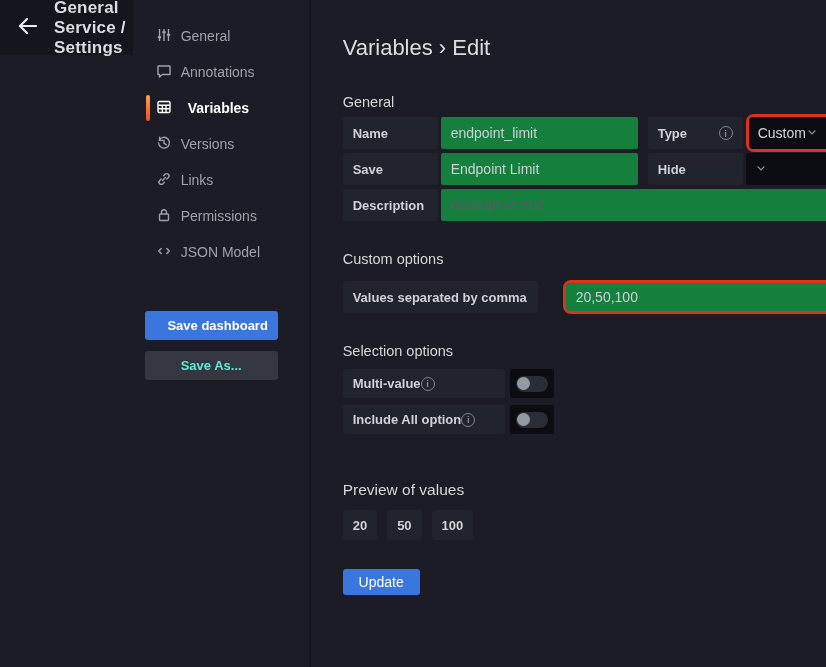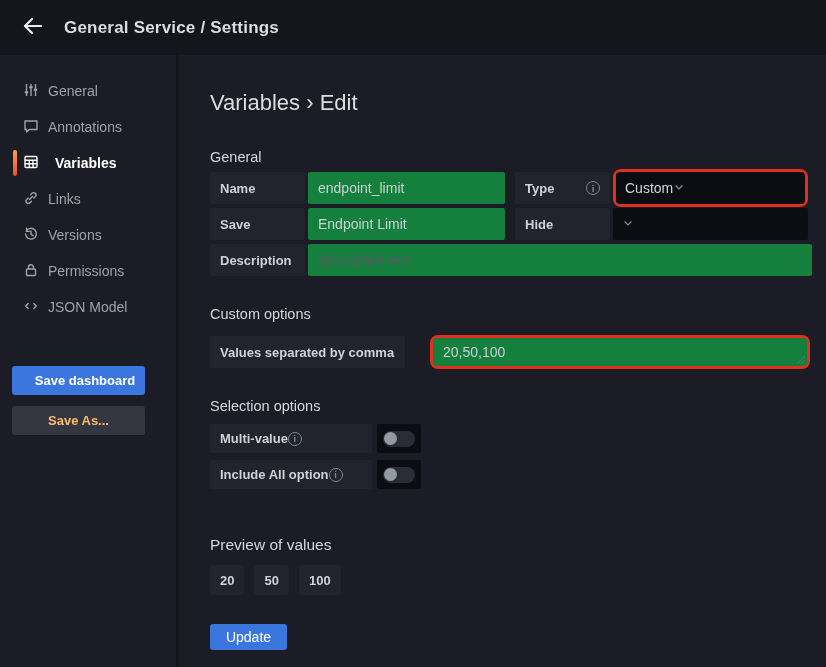--- a/index.html
+++ b/index.html
@@ -1,34 +1,34 @@
 <!DOCTYPE html>
 <html><head>
 <meta charset="utf-8">
 <style>
   * { margin:0; padding:0; box-sizing:border-box; }
   html,body { width:826px; height:667px; background:#1b1c25; font-family:"Liberation Sans", sans-serif; overflow:hidden; }
-  .screen { width:826px; height:667px; display:flex; flex-direction:column; }
+  .screen { width:826px; height:667px; display:flex; flex-direction:row; }
 
   
   .top-header { height:55px; flex:0 0 55px; background:#14151d; display:flex; align-items:center; padding-left:16px; }
   .back-btn { width:34px; height:34px; display:flex; align-items:center; justify-content:center; cursor:pointer; margin-right:14px; }
   .top-title { font-size:17px; font-weight:600; color:#dcdde0; letter-spacing:.2px; }
 
   
   .layout { flex:1; display:flex; min-height:0; }
   .sidebar { width:178px; flex:0 0 178px; border-right:2px solid #131419; padding-top:18px; }
   .nav-item { height:36px; display:flex; align-items:center; padding-left:23px; gap:9px; color:#9fa2a8; font-size:14px; position:relative; cursor:pointer; }
   .nav-item svg { flex:0 0 16px; }
   .nav-item.active { color:#ffffff; font-weight:600;gap:16px; }
   .nav-item.active::before { content:""; position:absolute; left:13px; top:5px; bottom:5px; width:4px; border-radius:2px; background:linear-gradient(180deg,#ffa04d 0%,#f04a2c 100%); }
   .sidebar-buttons { margin-top:41px; padding-left:12px; }
   .btn { width:133px; height:29px; border:none; border-radius:3px; font-family:inherit; font-size:13px; font-weight:700; display:flex; align-items:center; justify-content:center; cursor:pointer; }
   .btn-primary { background:#3a76dd; color:#ffffff;padding-left:13px; }
-  .btn-secondary { background:#34373f; color:#fdba74; margin-top:11px; }
+  .btn-secondary { background:#34373f; color:#5eead4; margin-top:11px; }
 
   
   .main { flex:1; padding:35px 14px 0 32px; }
   .page-title { font-size:22px; font-weight:500; color:#dcdde0; line-height:26px; margin-bottom:33px; }
   .section-heading { font-size:14.5px; color:#d5d7da; font-weight:400; height:16px; line-height:16px; margin-bottom:7px; }
   .mt-custom { margin-top:30px; margin-bottom:14px; }
   .mt-selection { margin-top:30px; margin-bottom:10px; }
   .mt-preview { margin-top:47px; height:18px; line-height:18px; font-size:15.5px; margin-bottom:11px; }
 
   .form-row { display:flex; align-items:flex-start; margin-bottom:4px; height:32px; }
@@ -107,33 +107,33 @@
       </div>
       <div class="nav-item active">
         <span><svg width="16" height="16" viewBox="0 0 16 16" fill="none" stroke="currentColor" stroke-width="1.4">
               <rect x="2" y="2.5" width="12" height="11" rx="1.2"></rect>
               <path d="M2 6.2h12M6.3 6.2V13.5M10 6.2V13.5M2 9.8h12"></path>
             </svg></span>
         <span>Variables</span>
       </div>
       <div class="nav-item">
         <span><svg width="16" height="16" viewBox="0 0 16 16" fill="none" stroke="currentColor" stroke-width="1.4" stroke-linecap="round">
+              <path d="M3.2 5.2A5.4 5.4 0 112.6 8"></path>
+              <path d="M3.6 2.2v3.2h3.2"></path>
+              <path d="M8 5.2v3.2l2.2 1.3"></path>
+            </svg></span>
+        <span>Versions</span>
+      </div>
+      <div class="nav-item">
+        <span><svg width="16" height="16" viewBox="0 0 16 16" fill="none" stroke="currentColor" stroke-width="1.4" stroke-linecap="round">
               <path d="M6.5 9.5l3-3"></path>
               <path d="M7.5 4.8l1.5-1.5a2.3 2.3 0 013.3 3.3L10.8 8"></path>
               <path d="M8.5 11.2L7 12.7a2.3 2.3 0 01-3.3-3.3L5.2 8"></path>
             </svg></span>
         <span>Links</span>
-      </div>
-      <div class="nav-item">
-        <span><svg width="16" height="16" viewBox="0 0 16 16" fill="none" stroke="currentColor" stroke-width="1.4" stroke-linecap="round">
-              <path d="M3.2 5.2A5.4 5.4 0 112.6 8"></path>
-              <path d="M3.6 2.2v3.2h3.2"></path>
-              <path d="M8 5.2v3.2l2.2 1.3"></path>
-            </svg></span>
-        <span>Versions</span>
       </div>
       <div class="nav-item">
         <span><svg width="16" height="16" viewBox="0 0 16 16" fill="none" stroke="currentColor" stroke-width="1.4">
               <rect x="3.5" y="7" width="9" height="6.5" rx="1"></rect>
               <path d="M5.5 7V5.2a2.5 2.5 0 015 0V7"></path>
             </svg></span>
         <span>Permissions</span>
       </div>
       <div class="nav-item">
         <span><svg width="16" height="16" viewBox="0 0 16 16" fill="none" stroke="currentColor" stroke-width="1.5" stroke-linecap="round" stroke-linejoin="round">

